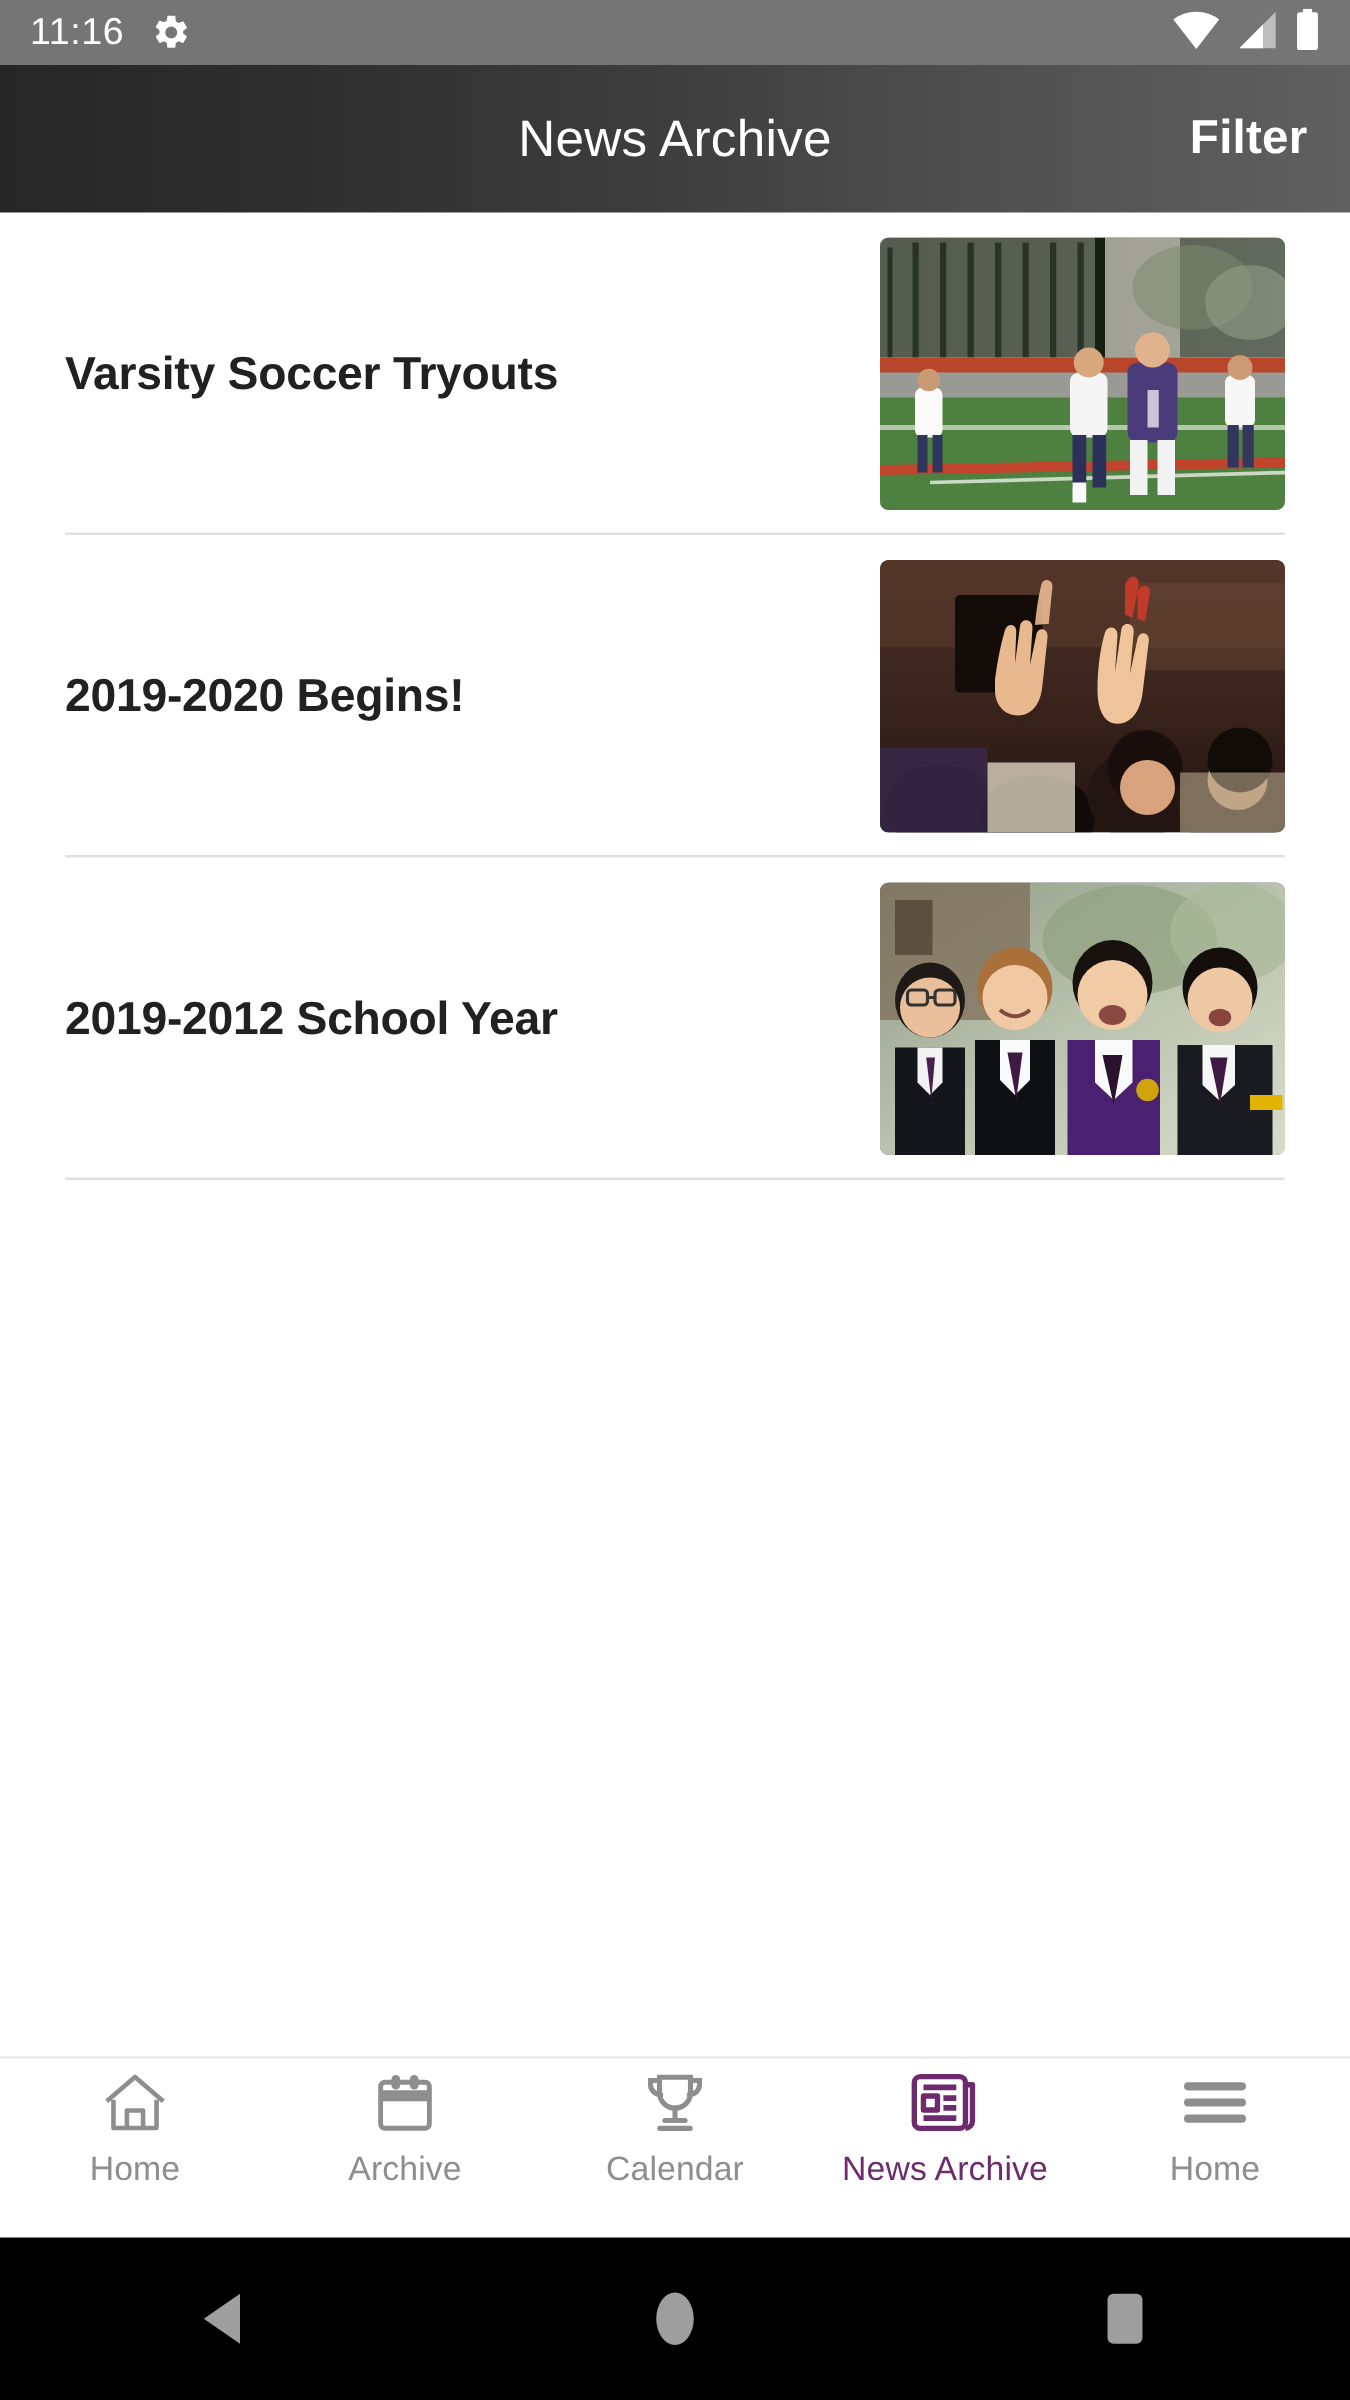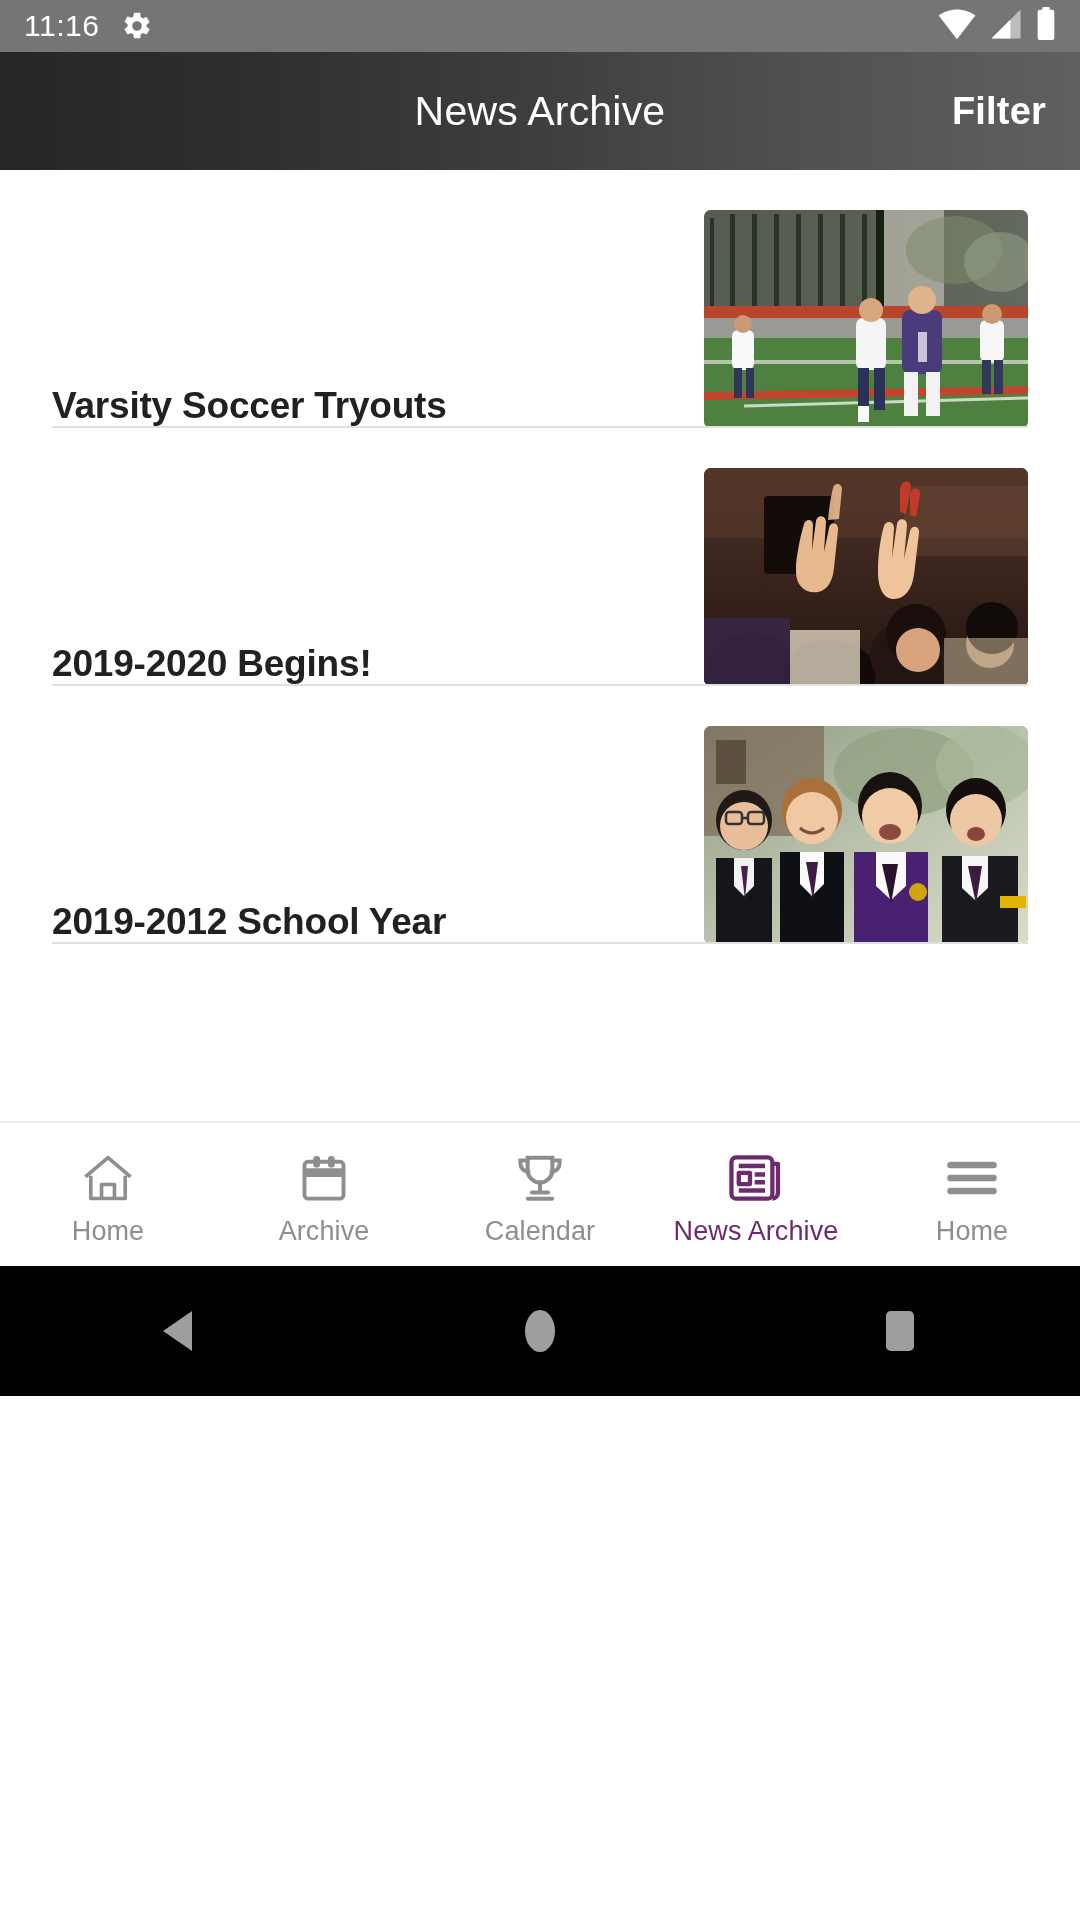--- a/index.html
+++ b/index.html
@@ -1,21 +1,21 @@
 <!DOCTYPE html>
 <html><head>
 <meta charset="utf-8">
 <style>
   * { margin:0; padding:0; box-sizing:border-box; }
   html, body {
     width:1080px; height:1920px;
     font-family:"Liberation Sans", sans-serif;
     background:#ffffff; overflow:hidden;
   }
-  #app { position:relative; width:1080px; height:1396px; display:flex; flex-direction:column; }
+  #app { position:relative; width:1080px; height:1920px; display:flex; flex-direction:column; }
 
   
   .statusbar {
     height:52px; background:#757575; flex:0 0 52px;
     display:flex; align-items:center; padding:0 24px;
     color:#ffffff;
   }
   .sb-time { font-size:30px; letter-spacing:.5px; font-weight:400; }
   .sb-gear { margin-left:22px; display:flex; align-items:center; }
   .sb-spacer { flex:1 1 auto; }
@@ -34,21 +34,21 @@
     position:absolute; right:34px; top:50%; transform:translateY(-50%);
     color:#ffffff; font-size:38px; font-weight:700; letter-spacing:.2px;
     cursor:pointer;
   }
 
   
   .list {
     flex:1 1 auto; background:#ffffff; overflow:hidden; padding-top:0;
   }
   .news-row {
-    position:relative; height:258px; display:flex; align-items:flex-end;
+    position:relative; height:258px; display:flex; align-items:center;
     padding:0 52px 0 52px; cursor:pointer;
   }
   .news-title {
     flex:1 1 auto; font-size:37px; font-weight:bold; color:#212121;
     letter-spacing:-.2px; line-height:1.2; padding-right:24px;
   }
   .news-thumb {
     flex:0 0 324px; width:324px; height:218px; border-radius:7px;
     overflow:hidden; position:relative; background:#888;
   }
@@ -59,21 +59,21 @@
   }
 
   
   .tabbar {
     flex:0 0 145px; height:145px; background:#ffffff;
     border-top:2px solid #ececec;
     display:flex; align-items:stretch;
   }
   .tab {
     flex:1 1 20%; display:flex; flex-direction:column;
-    align-items:center; justify-content:center; gap:9px;
+    align-items:center; justify-content:flex-start; gap:9px;
     cursor:pointer; padding-top:6px;
   }
   .tab-icon { height:58px; display:flex; align-items:center; justify-content:center; }
   .tab-label { font-size:27px; color:#8e8e8e; letter-spacing:.1px; }
   .tab.active .tab-label { color:#6d2b6d; }
 
   
   .androidnav {
     flex:0 0 130px; height:130px; background:#000000;
     display:flex; align-items:center; justify-content:space-around;

